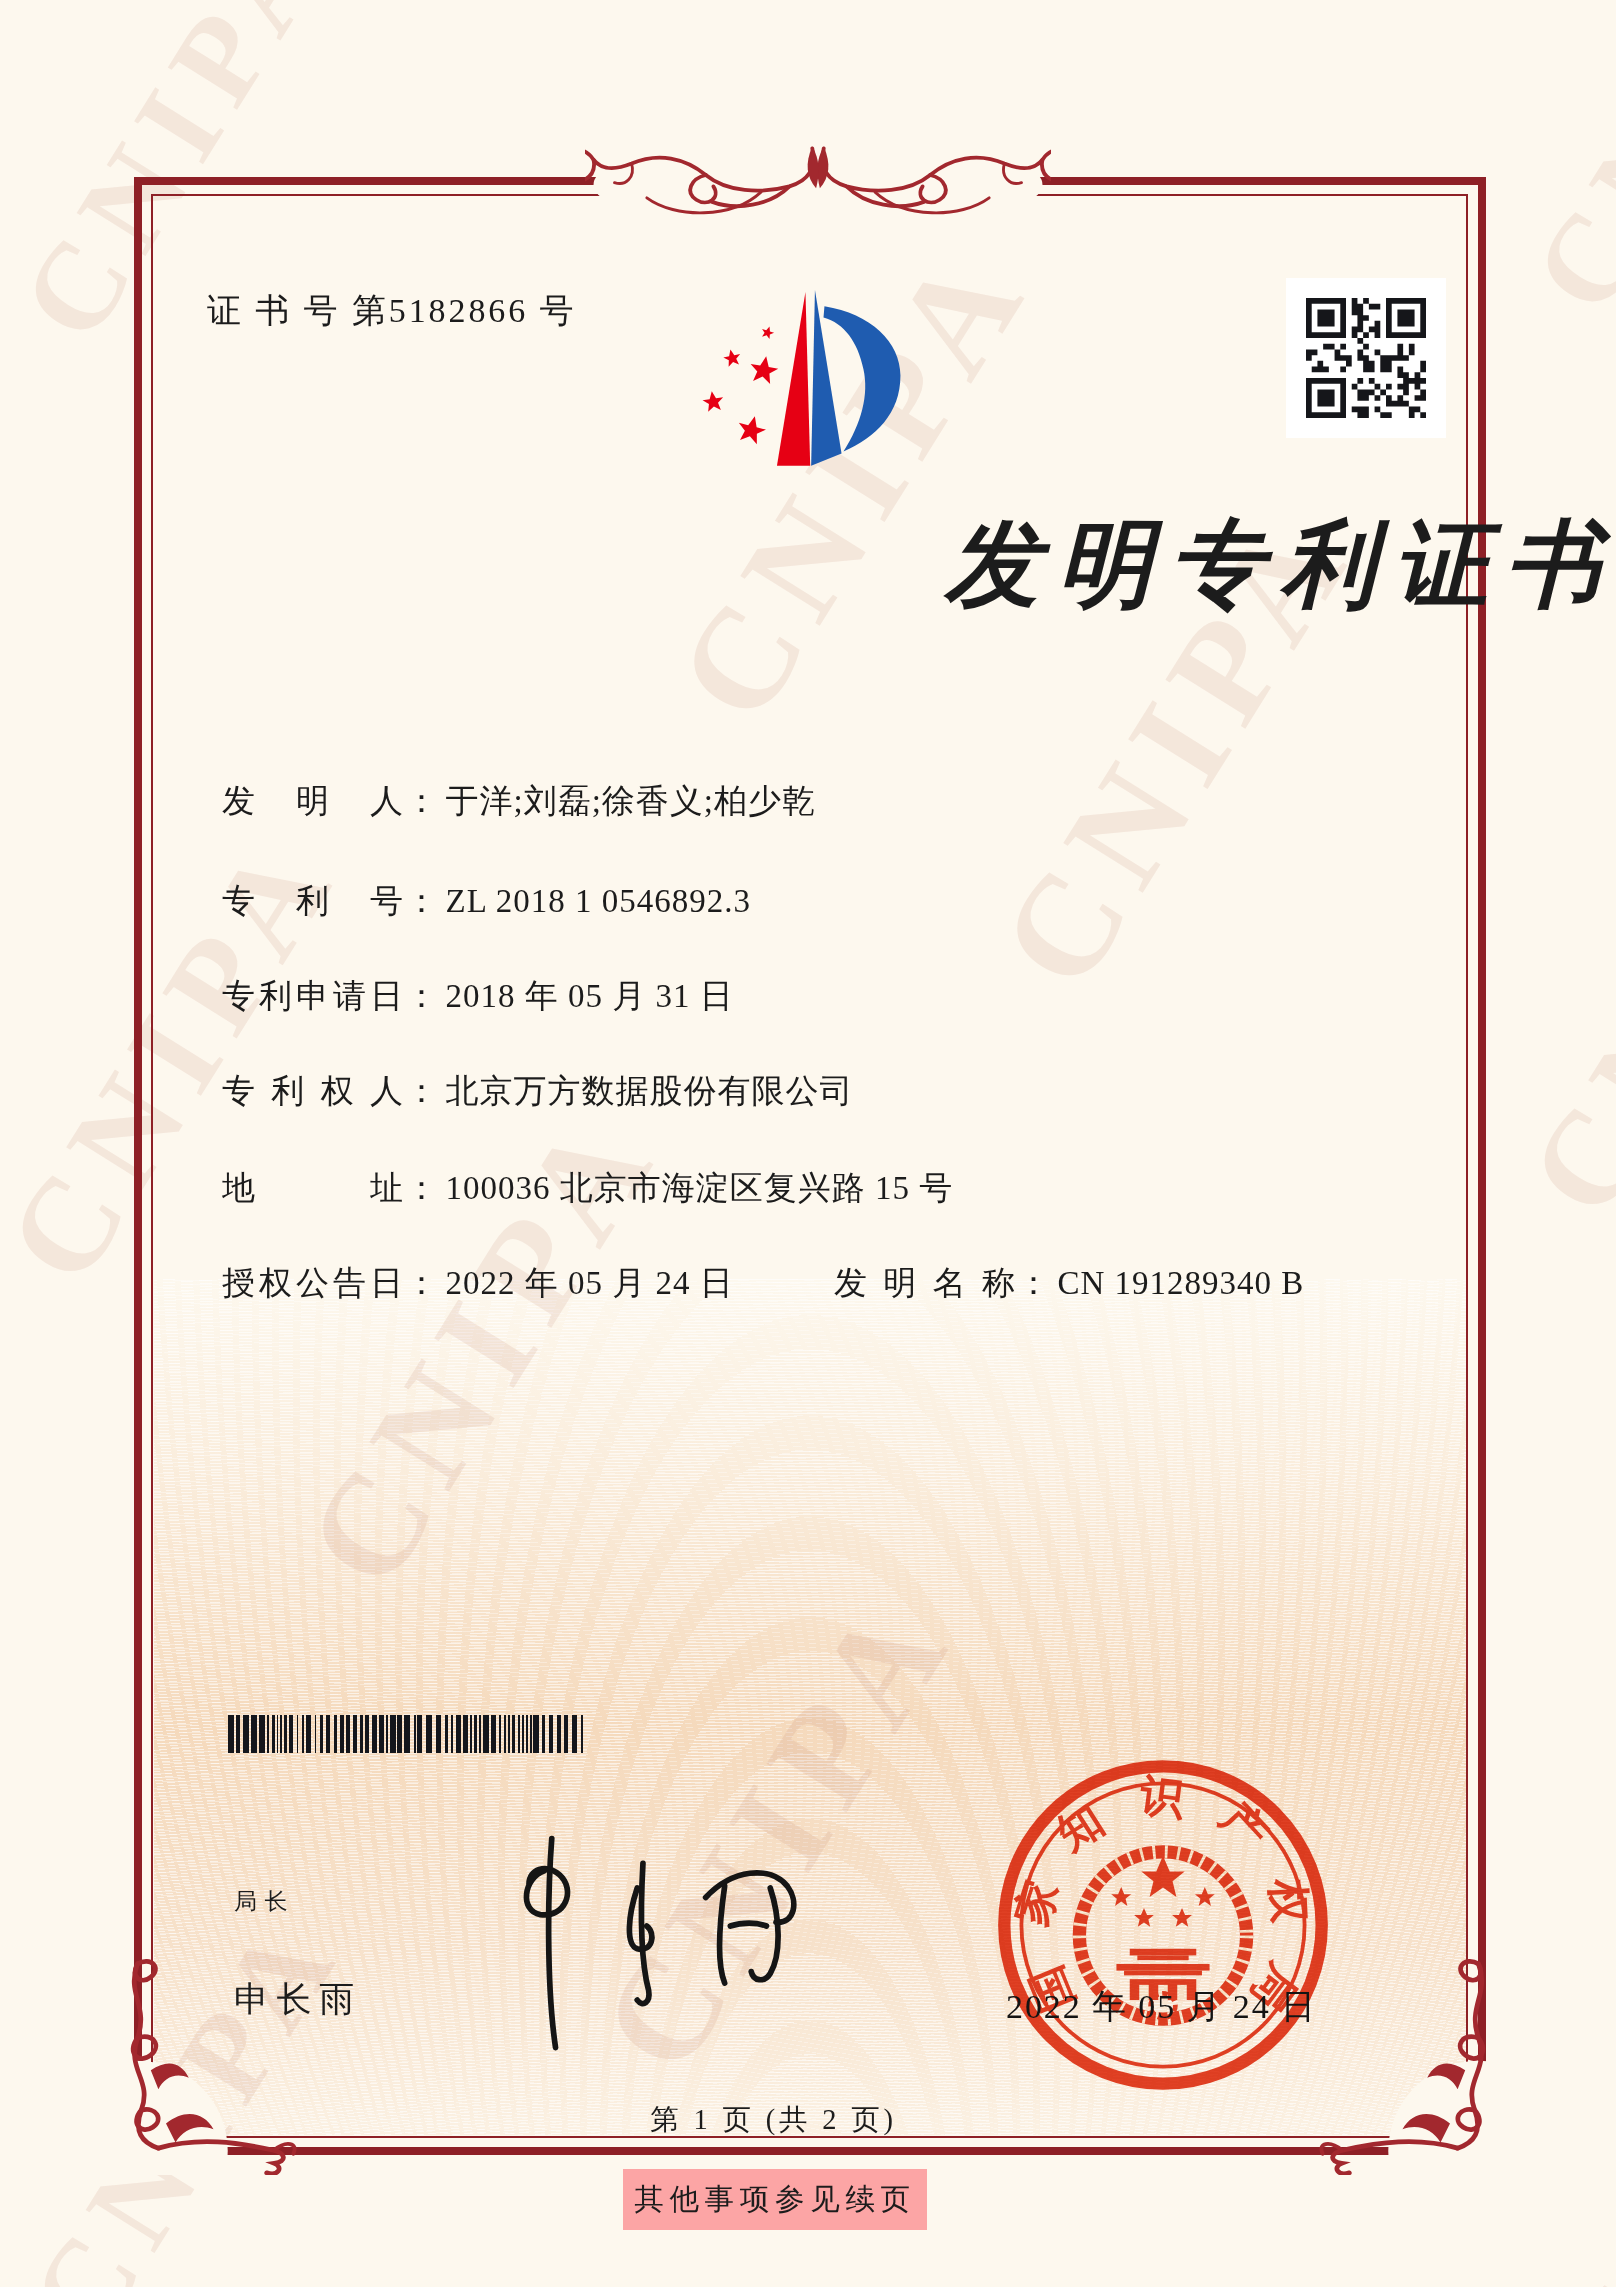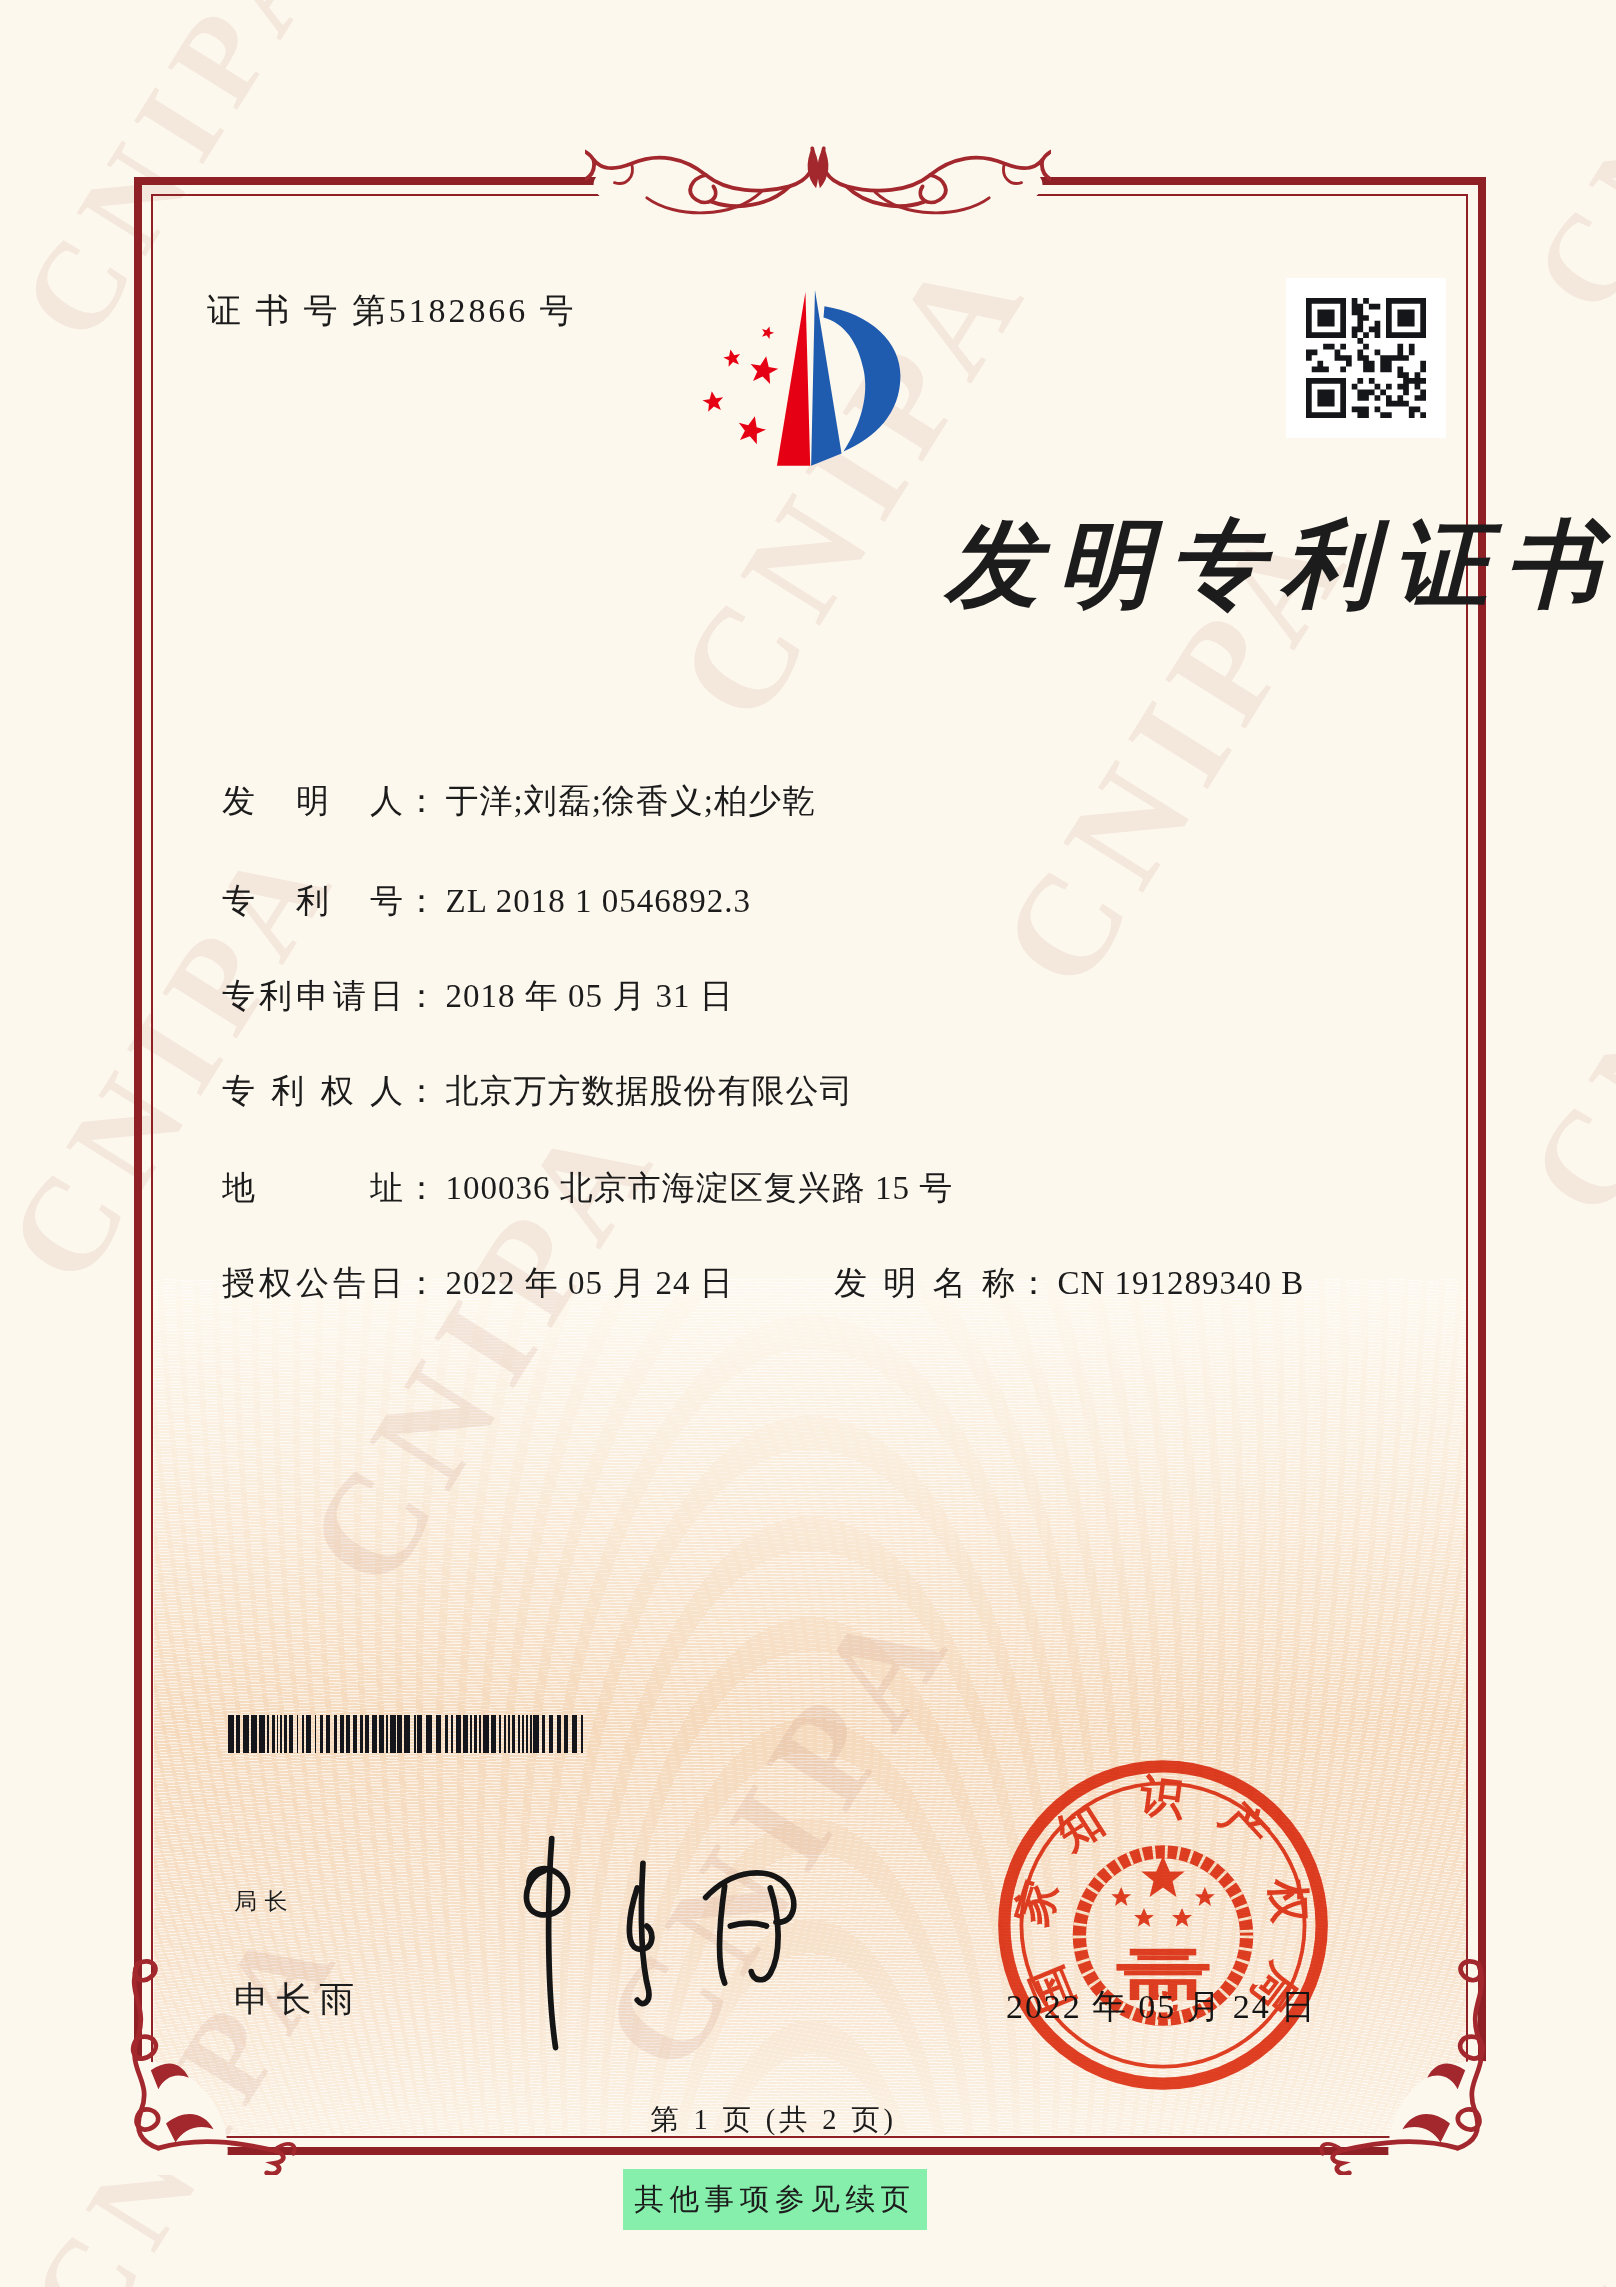--- a/index.html
+++ b/index.html
@@ -68,21 +68,21 @@
   .seal-date{
     position:absolute; z-index:7; left:1006px; top:1984px; width:361px;
     font-size:34px; letter-spacing:1.9px; color:#141414; white-space:nowrap;
   }
   .page-info{
     position:absolute; z-index:5; left:222px; top:2101px; width:1103px;
     text-align:center; font-size:28.5px; letter-spacing:3.8px;
   }
   .note-strip{
     position:absolute; z-index:5; left:623px; top:2169px; width:304px; height:61px;
-    background:#86efac; display:flex; align-items:center; justify-content:center;
+    background:#fca5a5; display:flex; align-items:center; justify-content:center;
     font-size:29.5px; letter-spacing:5.7px;
   }
 </style>
 </head>
 <body>
 
 <div class="page">
 
   <div class="waves"></div>
 

